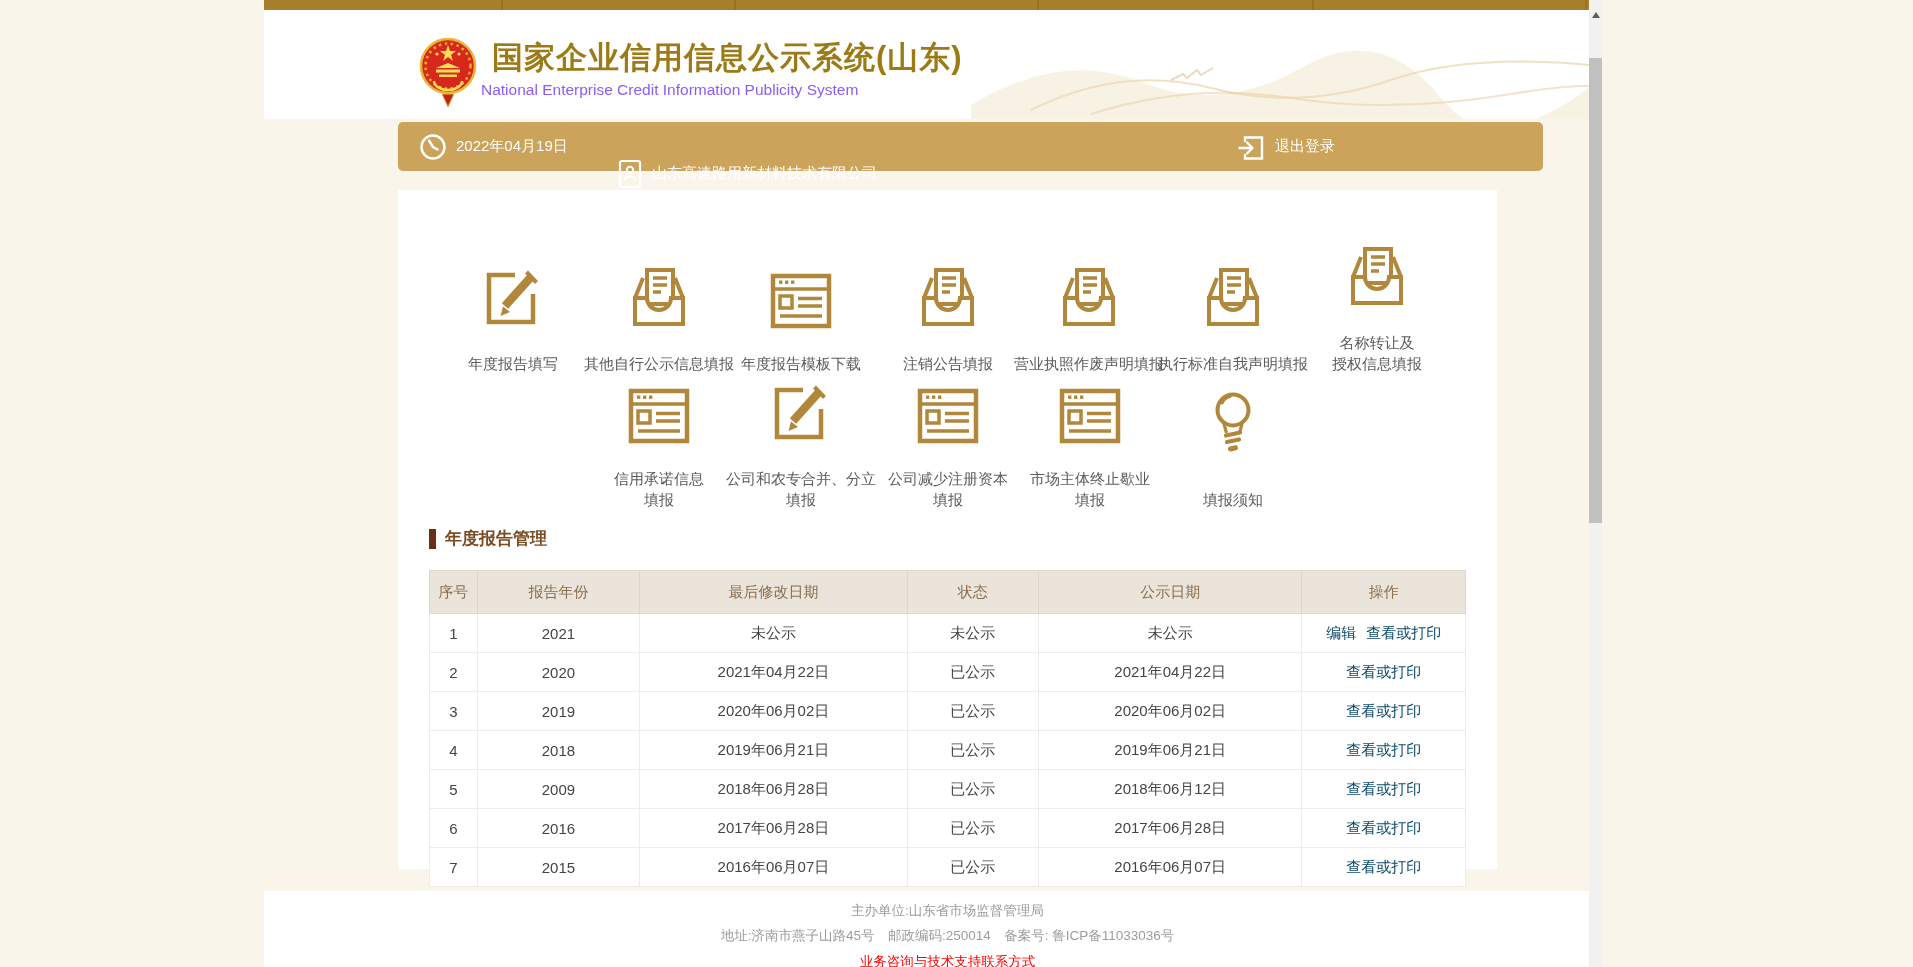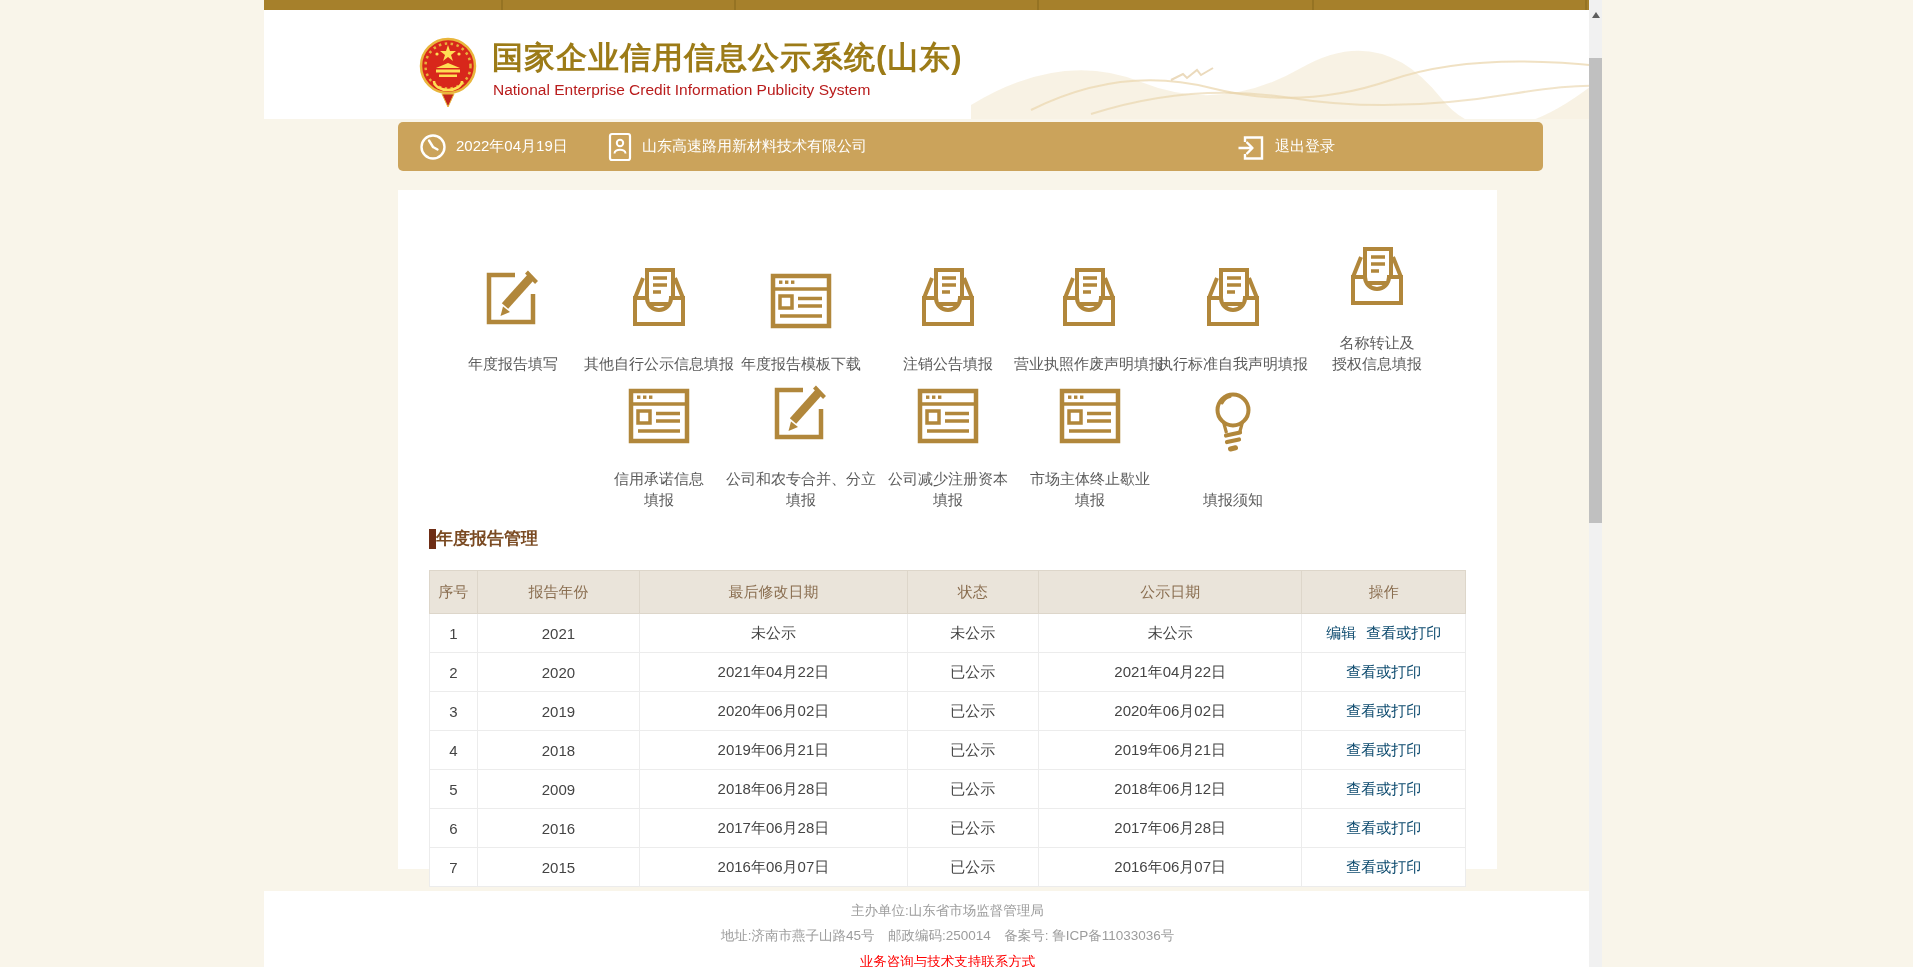--- a/index.html
+++ b/index.html
@@ -8,38 +8,38 @@
 
   
   .topbar{position:absolute;left:264px;top:0;width:1367px;height:10px;background:#a6802b;}
   .topbar .seg-divider{position:absolute;top:0;width:2px;height:10px;background:#8f6d21;opacity:.7;}
 
   
   .header{position:absolute;left:264px;top:10px;width:1367px;height:109px;background:#ffffff;}
   .watermark{position:absolute;right:0;top:0;height:109px;width:660px;pointer-events:none;}
   .logo{position:absolute;left:155px;top:21px;}
   .site-title{position:absolute;left:228px;top:27px;font-size:31px;font-weight:bold;color:#9c7b17;letter-spacing:1px;}
-  .site-subtitle{position:absolute;left:229px;top:71px;font-size:15.5px;color:#b91c1c;}
+  .site-subtitle{position:absolute;left:217px;top:71px;font-size:15.5px;color:#8b5cf6;}
 
   
   .infobar{position:absolute;left:398px;top:122px;width:1099px;height:49px;background:#cba35b;border-radius:5px;padding-left:46px;}
   .ib-item{position:absolute;top:0;height:49px;display:flex;align-items:center;gap:9px;color:#ffffff;font-size:15px;}
   .ib-date{left:21px;}
-  .ib-company{left:209px;}
+  .ib-company{left:219px;margin-top:27px;}
   .ib-logout{left:838px;cursor:pointer;}
 
   
   .main-panel{position:absolute;left:398px;top:190px;width:1099px;height:679px;background:#ffffff;}
 
   .grid-item{position:absolute;width:220px;height:130px;display:flex;flex-direction:column;
              justify-content:flex-end;align-items:center;cursor:pointer;}
   .grid-label{margin-top:23px;font-size:15px;line-height:21px;color:#5b5b5b;text-align:center;white-space:pre-line;}
   .gi-icon{flex:0 0 auto;}
 
-  .section-head{position:absolute;left:31px;top:337px;display:flex;align-items:center;}
+  .section-head{position:absolute;left:31px;top:337px;display:flex;align-items:center;gap:9px;}
   .section-marker{width:7px;height:20px;background:#6e2d15;}
   .section-title{font-size:17px;font-weight:600;color:#7a4a22;}
 
   .report-table{position:absolute;left:31px;top:380px;width:1037px;border-collapse:collapse;table-layout:fixed;
                 font-size:15px;color:#444;}
   .report-table th{height:40px;background:#eae4da;color:#8a6e50;font-weight:normal;font-size:15px;
                    border:1px solid #ddd6ca;}
   .report-table td{height:36px;text-align:center;border:1px solid #ececec;background:#fff;}
   .op-link{color:#0c4a6e;text-decoration:none;margin:0 5px;cursor:pointer;}
 

